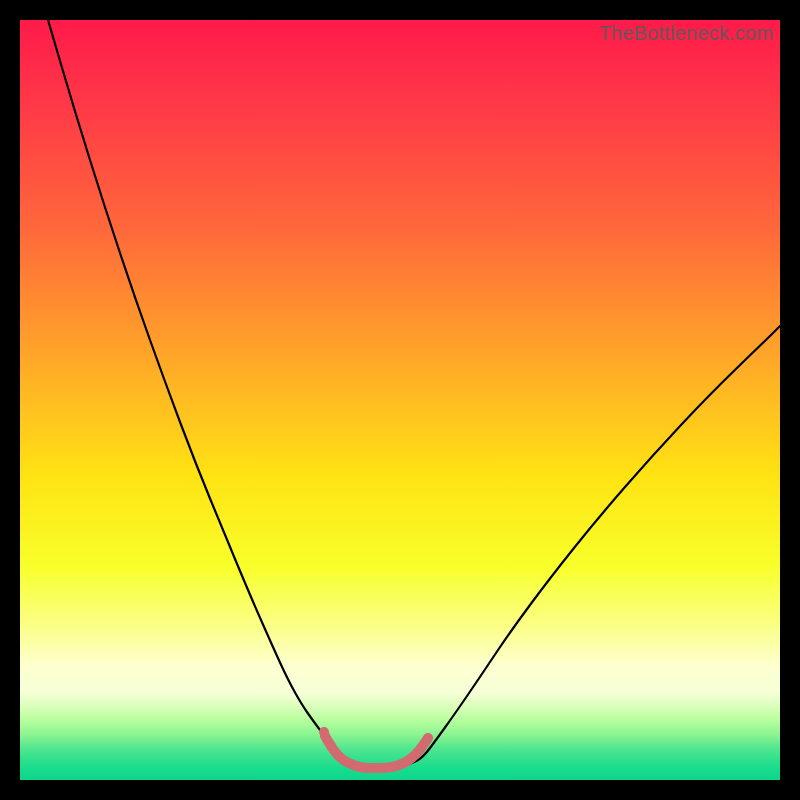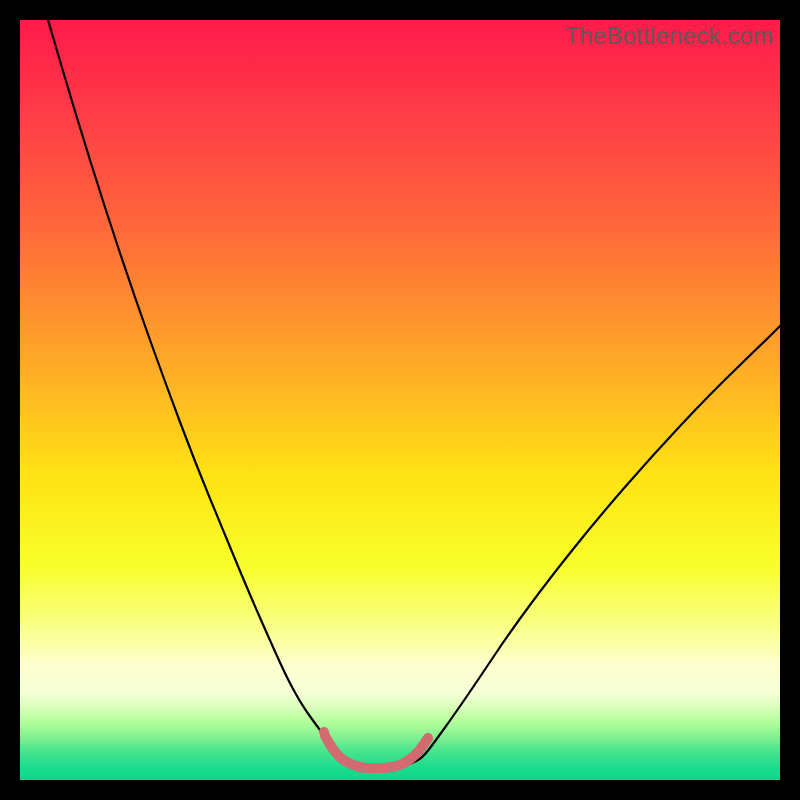--- a/index.html
+++ b/index.html
@@ -16,21 +16,21 @@
     left: 20px;
     top: 20px;
     width: 760px;
     height: 760px;
     overflow: hidden;
   }
   .watermark {
     position: absolute;
     top: 2px;
     right: 6px;
-    font-size: 24px;
+    font-size: 20px;
     font-weight: 500;
     color: #5a5a5a;
     letter-spacing: 0.2px;
     z-index: 10;
   }
   svg {
     display: block;
   }
   .curve {
     fill: none;

